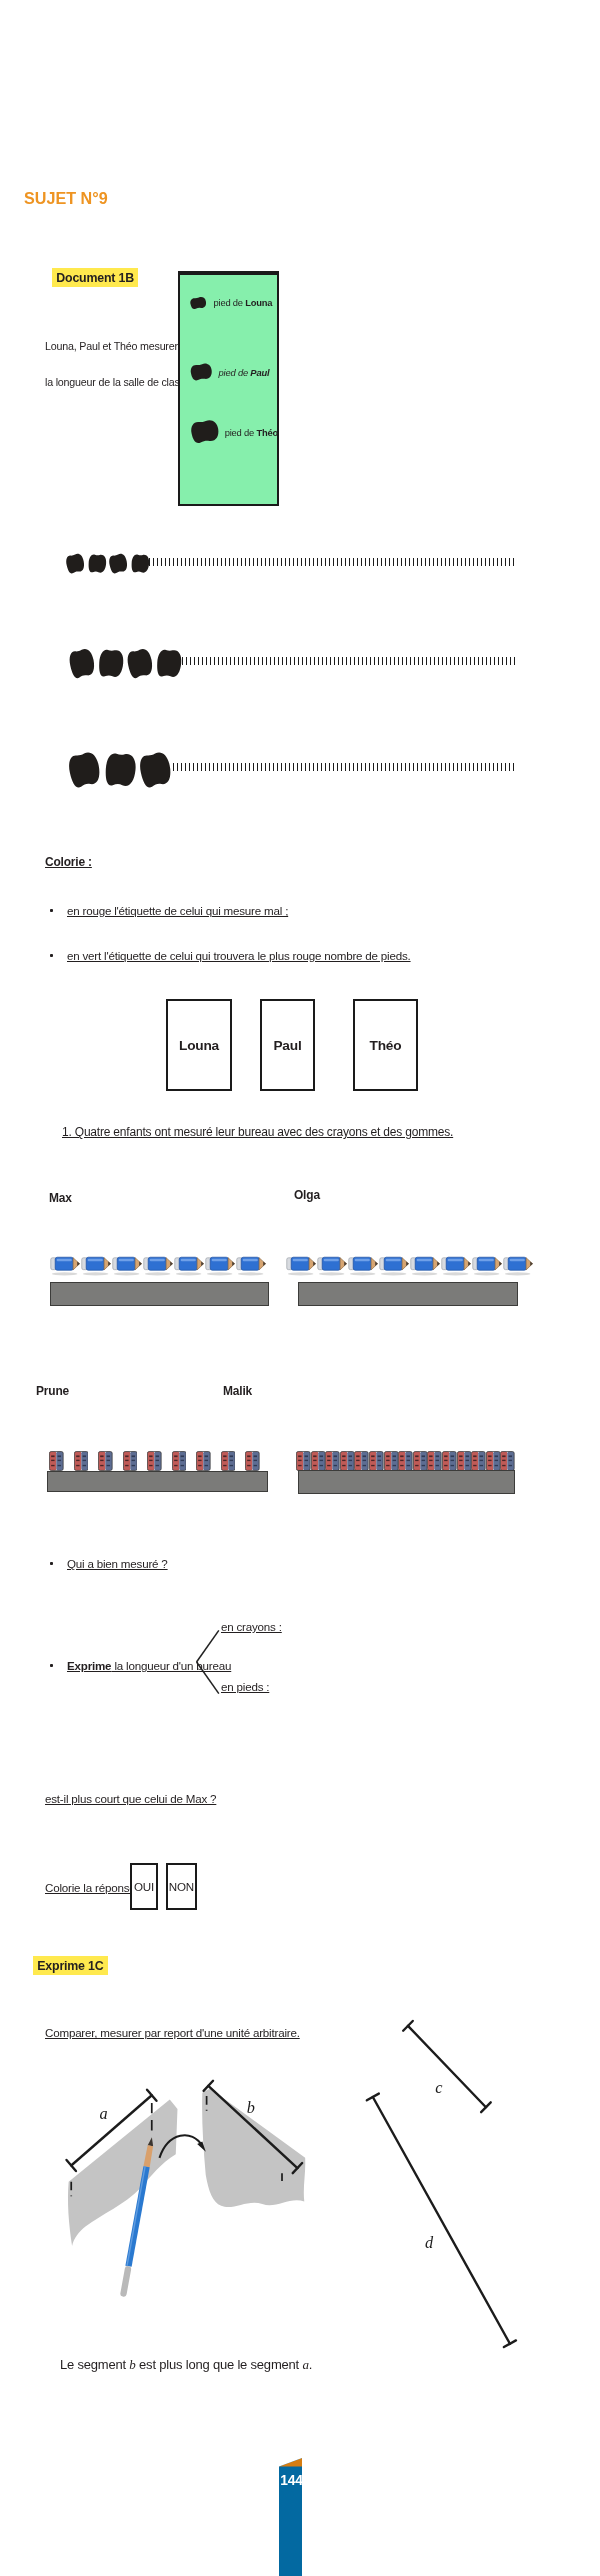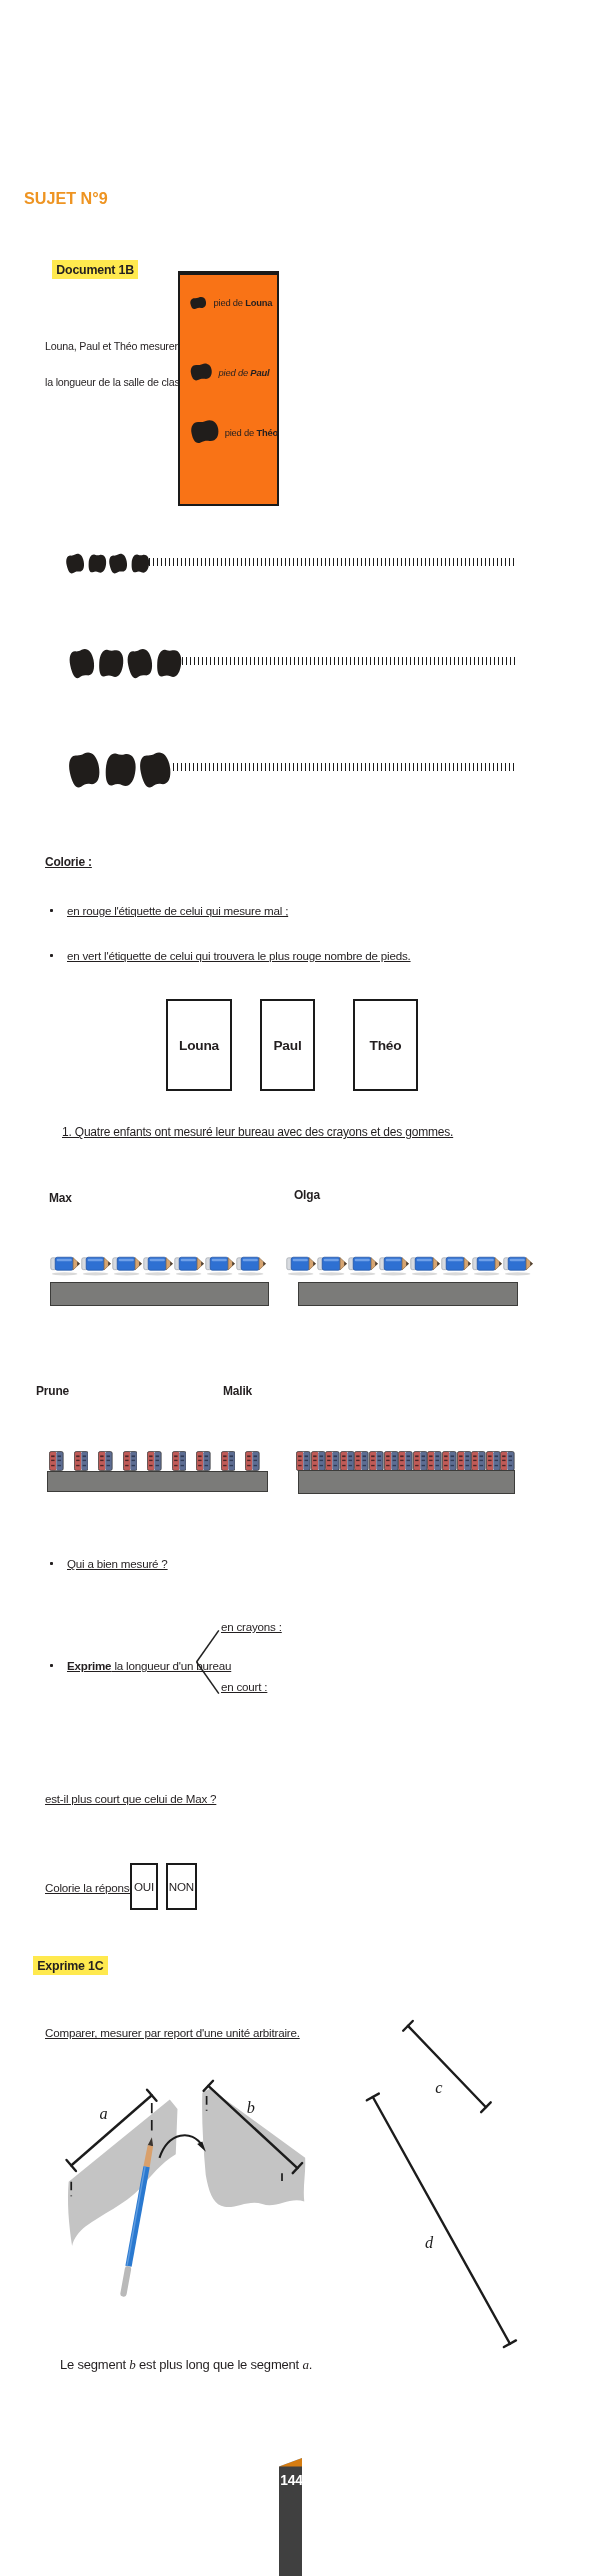--- a/index.html
+++ b/index.html
@@ -3,49 +3,49 @@
 <meta charset="utf-8">
 <style>
   html,body{margin:0;padding:0;background:#ffffff;}
   .page{position:relative;width:600px;height:2576px;background:#fff;overflow:hidden;
         font-family:"Liberation Sans", sans-serif;color:#231f20;letter-spacing:-0.2px;}
   .abs{position:absolute;}
   .subject{color:#ee9422;font-weight:bold;font-size:17px;transform:scaleX(0.95);transform-origin:left;letter-spacing:0px;}
   .hl{background:#ffe94e;font-weight:bold;font-size:12.4px;padding:2.6px 4.3px;display:inline-block;}
   .body-txt{font-size:11.6px;line-height:17px;text-decoration:underline;}
   .intro{font-size:10.7px;line-height:36px;}
-  .legend-box{border:2.1px solid #1a1a1a;border-top-width:4.3px;background:#f97316;}
+  .legend-box{border:2.1px solid #1a1a1a;border-top-width:4.3px;background:#86efac;}
   .legend-row{position:absolute;left:8.6px;display:flex;align-items:center;}
   .legend-label{font-size:9.4px;white-space:nowrap;}
   .legend-label b{font-weight:bold;}
   .dotline{background:repeating-linear-gradient(90deg,#1c1c1c 0 1.5px,transparent 1.5px 4px);height:7.7px;}
   .feet-row{display:flex;align-items:flex-end;gap:1.7px;}
   .bullet{width:3.4px;height:3.4px;background:#231f20;border-radius:0.9px;}
   .name-box{border:2.1px solid #1a1a1a;display:flex;align-items:center;justify-content:center;
             font-weight:bold;font-size:13.7px;background:#fff;}
   .panel-label{font-size:13px;font-weight:bold;transform:scaleX(0.92);transform-origin:left;}
   .desk{background:#7b7b79;border:1.7px solid #3c3c3a;box-sizing:border-box;}
   .tools{display:flex;align-items:flex-end;}
   .tools.spread{justify-content:space-between;}
   .answer-box{border:2.1px solid #1a1a1a;display:flex;align-items:center;justify-content:center;
               font-size:11.6px;background:#fff;}
   .fig-label{font-family:"Liberation Serif", serif;font-style:italic;font-size:19px;fill:#1c1c1c;}
   .ital{font-family:"Liberation Serif", serif;font-style:italic;}
-  .tab{background:#404040;}
+  .tab{background:#0369a1;}
   .tab-num{color:#fff;font-weight:bold;font-size:15.4px;text-align:center;transform:scaleX(0.9);}
   svg.icon{display:block;}
 </style>
 </head>
 <body>
 
 <div class="page">
 
   <div class="abs subject" style="left:24px;top:189px;">SUJET N°9</div>
 
-  <div class="abs" style="left:33px;top:260px;padding-left:19px;">
+  <div class="abs" style="left:33px;top:268px;padding-left:19px;">
     <span class="hl">Document 1B</span>
   </div>
 
   <div class="abs intro" style="left:45px;top:328px;width:180px;">
     <div>Louna, Paul et Théo mesurent</div>
     <div>la longueur de la salle de classe</div>
   </div>
 
   <div class="abs legend-box" style="left:178px;top:271px;width:97px;height:229px;">
     <div class="legend-row" style="top:20.6px;">
@@ -536,21 +536,21 @@
   <div class="abs bullet" style="left:50px;top:1562px;"></div>
   <div class="abs body-txt" style="left:67px;top:1555px;">Qui a bien mesuré ?</div>
 
   <div class="abs bullet" style="left:50px;top:1664px;"></div>
   <div class="abs body-txt" style="left:67px;top:1657px;"><b>Exprime</b><span> la longueur d'un bureau</span></div>
   <svg class="abs" style="left:194px;top:1626px;" width="27.4" height="72" viewBox="0 0 32 84">
     <line x1="3" y1="42" x2="29" y2="5" stroke="#222" stroke-width="1.8"></line>
     <line x1="3" y1="42" x2="29" y2="79" stroke="#222" stroke-width="1.8"></line>
   </svg>
   <div class="abs body-txt" style="left:221px;top:1618px;">en crayons :</div>
-  <div class="abs body-txt" style="left:221px;top:1678px;">en court :</div>
+  <div class="abs body-txt" style="left:221px;top:1678px;">en pieds :</div>
 
   <div class="abs body-txt" style="left:45px;top:1790px;">est-il plus court que celui de Max ?</div>
 
   <div class="abs body-txt" style="left:45px;top:1879px;">Colorie la réponse.</div>
   <div class="abs answer-box" style="left:130px;top:1863px;width:24px;height:43px;">OUI</div>
   <div class="abs answer-box" style="left:166px;top:1863px;width:26.6px;height:43px;">NON</div>
 
   <div class="abs" style="left:33px;top:1956px;">
     <span class="hl">Exprime 1C</span>
   </div>

